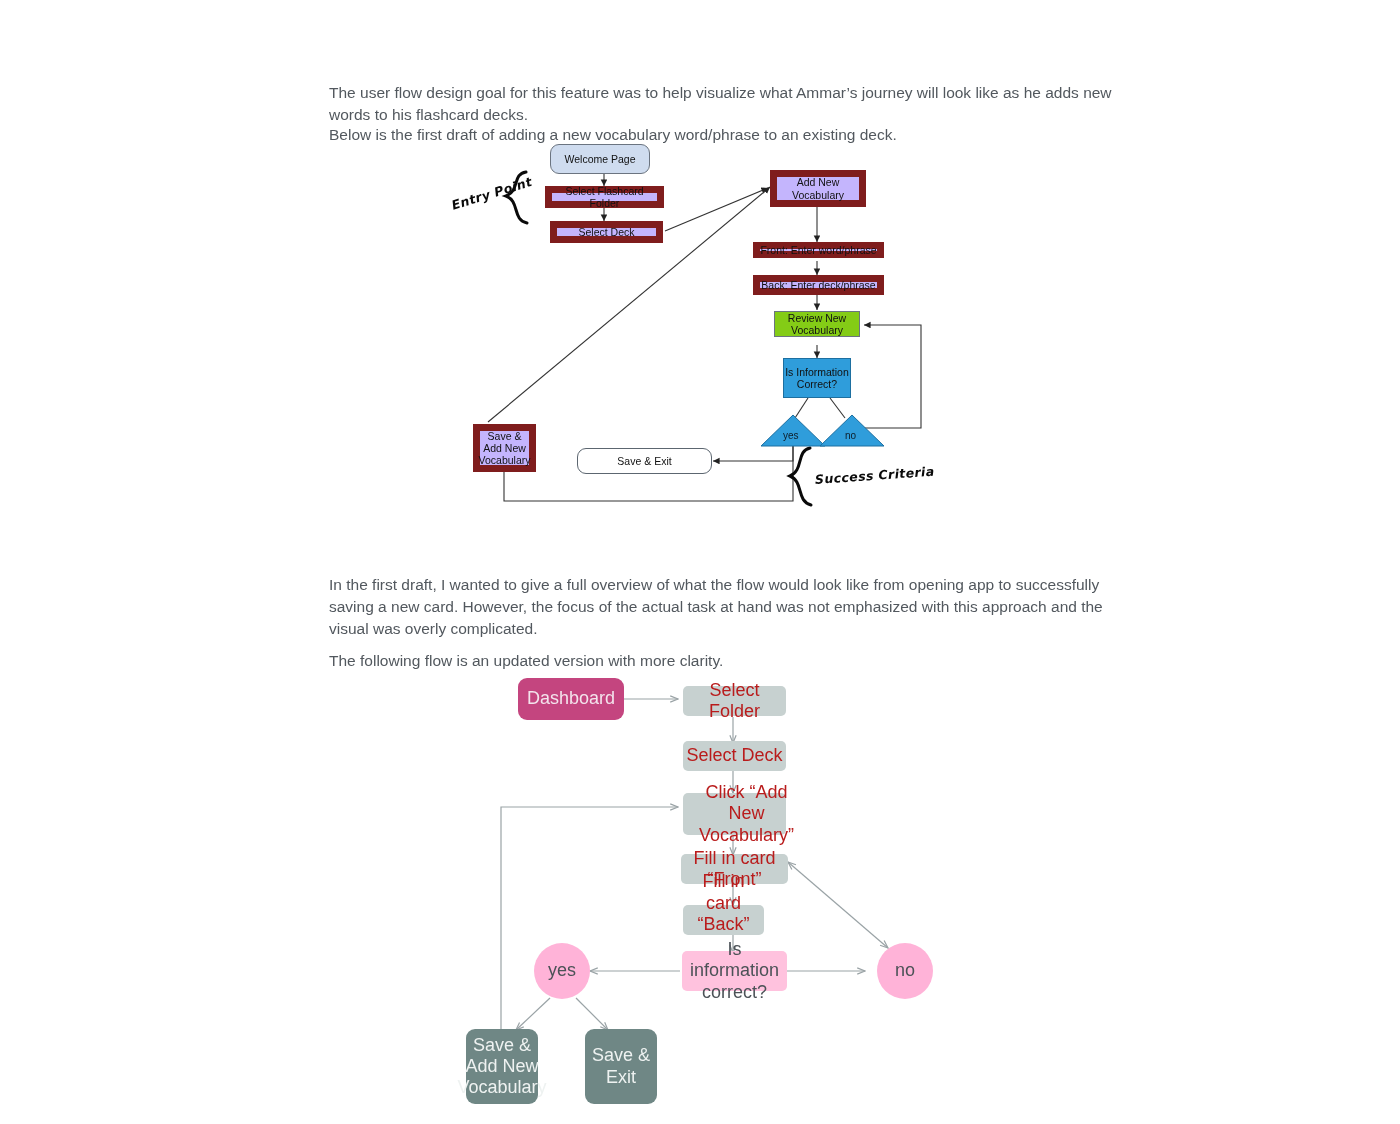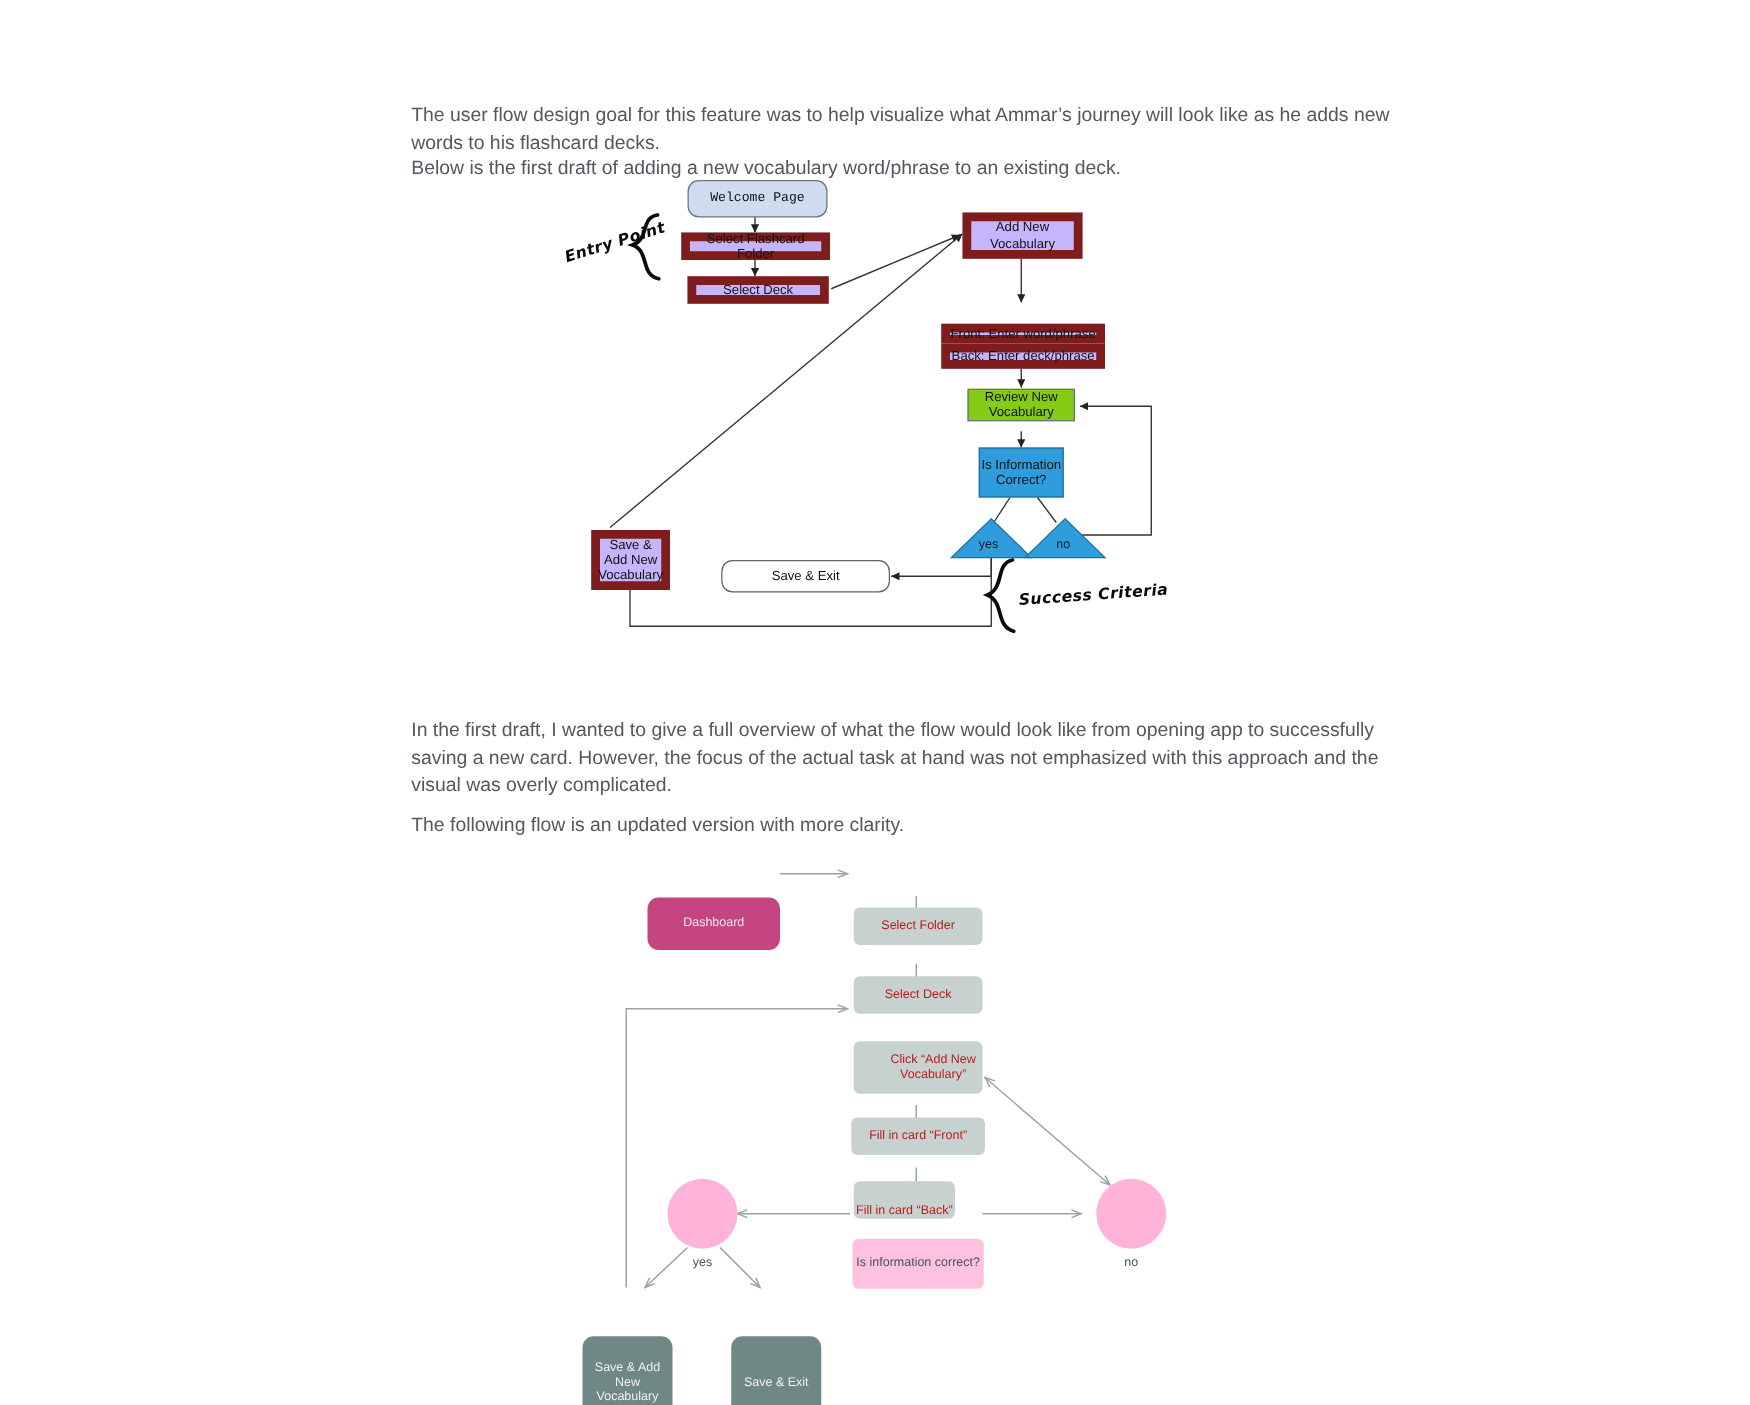--- a/index.html
+++ b/index.html
@@ -33,21 +33,21 @@
   .d1-green{background:#c4b5fd;border:7px solid #7f1d1d;}
   .d1-decision{background:#2f9ddb;border:1px solid #1d6fa0;color:#0b1b26;}
   .d1-white{background:#ffffff;border:1px solid #5c6670;border-radius:9px;}
   .tri-label{position:absolute;font-size:10px;color:#0d1d29;}
 
   .hand{font-family:"DejaVu Sans",sans-serif;font-weight:700;font-style:italic;color:#0a0a0a;font-size:12.5px;letter-spacing:.4px;}
   #entry-point-label{position:absolute;left:12px;top:68px;transform:rotate(-17deg);transform-origin:left center;}
   #success-criteria-label{position:absolute;left:375px;top:342px;transform:rotate(-4deg);transform-origin:left center;}
 
   
-  .d2 .node{font-size:10px;line-height:1.18;margin-top:40px;}
+  .d2 .node{font-size:18px;line-height:1.18;}
   .d2-gray{background:#c7d1d0;color:#b91c1c;border-radius:5px;}
   .d2-magenta{background:#c4457f;color:#f3e3ec;border-radius:9px;}
   .d2-pink{background:#ffc2de;color:#4c5257;border-radius:5px;}
   .d2-slate{background:#6f8785;color:#eef2f1;border-radius:9px;}
 </style>
 </head>
 <body>
 
 <div class="page">
 
@@ -97,34 +97,34 @@
       </g>
 
       <path d="M 86 42 C 72 44 80 61 66 66 C 80 71 72 90 87 93" stroke="#0a0a0a" stroke-width="3" fill="none" stroke-linecap="round"></path>
 
       <path d="M 370 318 C 356 321 364 340 350 346 C 364 352 356 371 371 375" stroke="#0a0a0a" stroke-width="3" fill="none" stroke-linecap="round"></path>
 
       <polygon points="353,285 385,316 321,316" fill="#2f9ddb" stroke="#1d6fa0" stroke-width="1"></polygon>
       <polygon points="412,285 444,316 380,316" fill="#2f9ddb" stroke="#1d6fa0" stroke-width="1"></polygon>
     </svg>
 
-    <div class="node d1-blue" style="left:110px;top:14px;width:112px;height:30px;font-family:Liberation Mono, monospace;">
+    <div class="node d1-blue" style="left:110px;top:14px;width:100px;height:30px;">
         <span>Welcome Page</span>
       </div>
     <div class="node d1-green" style="left:105px;top:56px;width:119px;height:22px;">
         <span>Select Flashcard Folder</span>
       </div>
     <div class="node d1-green" style="left:110px;top:91px;width:113px;height:22px;">
         <span>Select Deck</span>
       </div>
 
     <div class="node d1-green" style="left:330px;top:40px;width:96px;height:37px;">
         <span>Add New Vocabulary</span>
       </div>
-    <div class="node d1-green" style="left:313px;top:129px;width:131px;height:16px;">
+    <div class="node d1-green" style="left:313px;top:112px;width:131px;height:16px;">
         <span>Front: Enter word/phrase</span>
       </div>
     <div class="node d1-green" style="left:313px;top:145px;width:131px;height:20px;">
         <span>Back: Enter deck/phrase</span>
       </div>
     <div class="node d1-blue-sq" style="left:334px;top:181px;width:86px;height:26px;">
         <span>Review New Vocabulary</span>
       </div>
     <div class="node d1-decision" style="left:343px;top:228px;width:68px;height:40px;">
         <span>Is Information Correct?</span>

